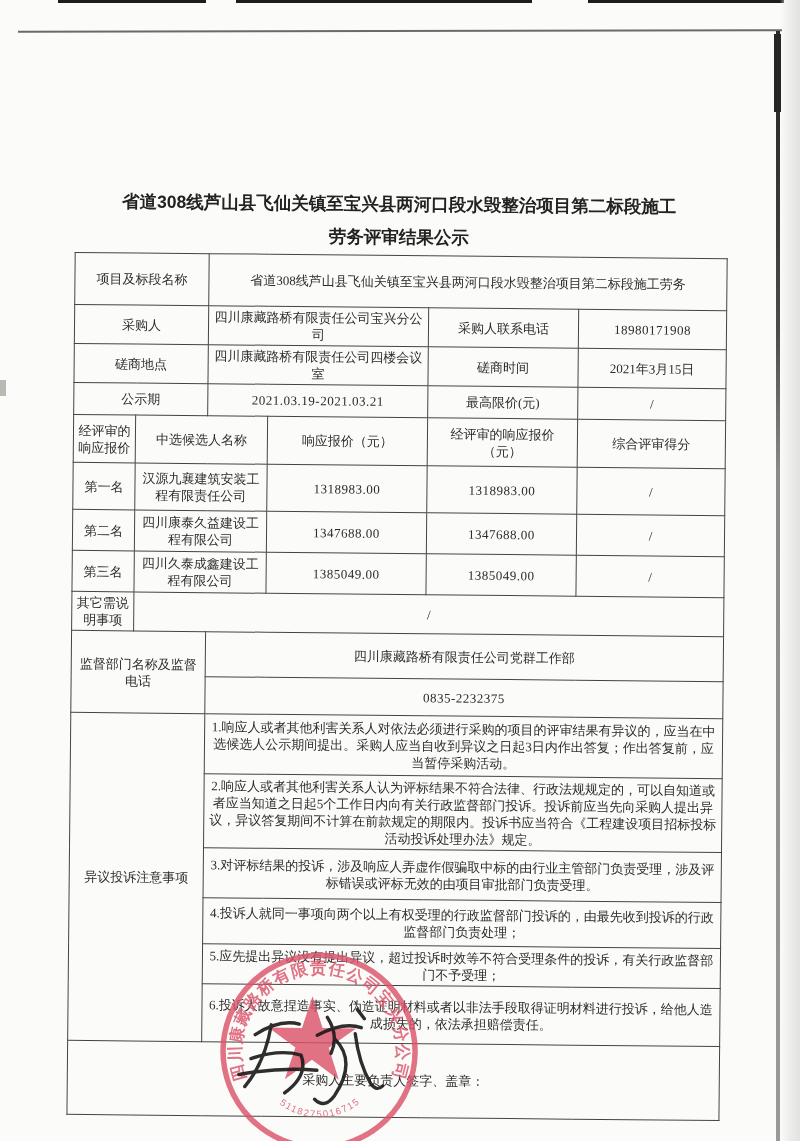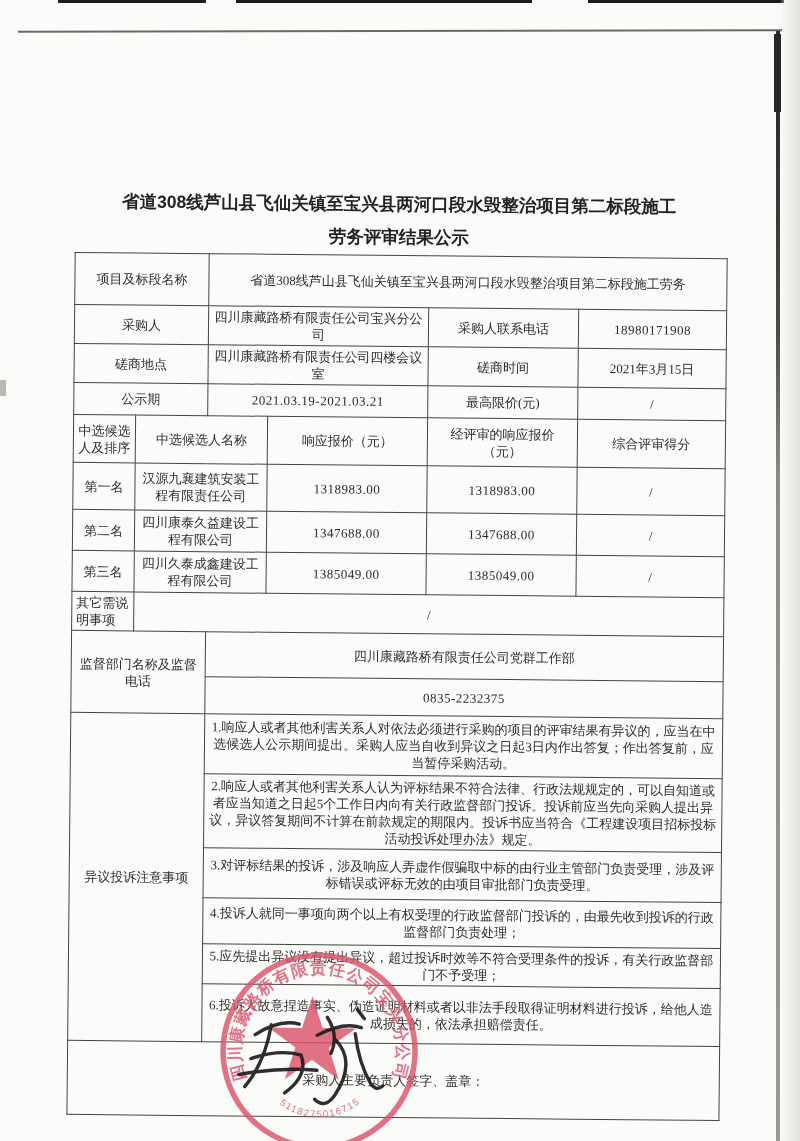--- a/index.html
+++ b/index.html
@@ -91,21 +91,21 @@
     </tr>
 
     <tr style="height:32px">
       <td colspan="2" class="label">公示期</td>
       <td colspan="2" class="num">2021.03.19-2021.03.21</td>
       <td class="label">最高限价(元)</td>
       <td>/</td>
     </tr>
 
     <tr style="height:48px">
-      <td class="label">中选候选人及排序</td>
+      <td class="label">经评审的响应报价</td>
       <td colspan="2" class="label">中选候选人名称</td>
       <td class="label">响应报价（元）</td>
       <td class="label">经评审的响应报价（元）</td>
       <td class="label">综合评审得分</td>
     </tr>
 
     <tr style="height:47px">
       <td>第一名</td>
       <td colspan="2">汉源九襄建筑安装工程有限责任公司</td>
       <td class="num">1318983.00</td>
@@ -123,21 +123,21 @@
 
     <tr style="height:41px">
       <td>第三名</td>
       <td colspan="2">四川久泰成鑫建设工程有限公司</td>
       <td class="num">1385049.00</td>
       <td class="num">1385049.00</td>
       <td>/</td>
     </tr>
 
     <tr style="height:37px">
-      <td class="label" style="text-align:left;padding-left:4px;">其它需说明事项</td>
+      <td class="label" style="text-align:center;padding-left:4px;">其它需说明事项</td>
       <td colspan="5">/</td>
     </tr>
 
     <tr style="height:45px">
       <td colspan="2" rowspan="2" class="label">监督部门名称及监督电话</td>
       <td colspan="4">四川康藏路桥有限责任公司党群工作部</td>
     </tr>
     <tr style="height:37px">
       <td colspan="4" class="num">0835-2232375</td>
     </tr>

